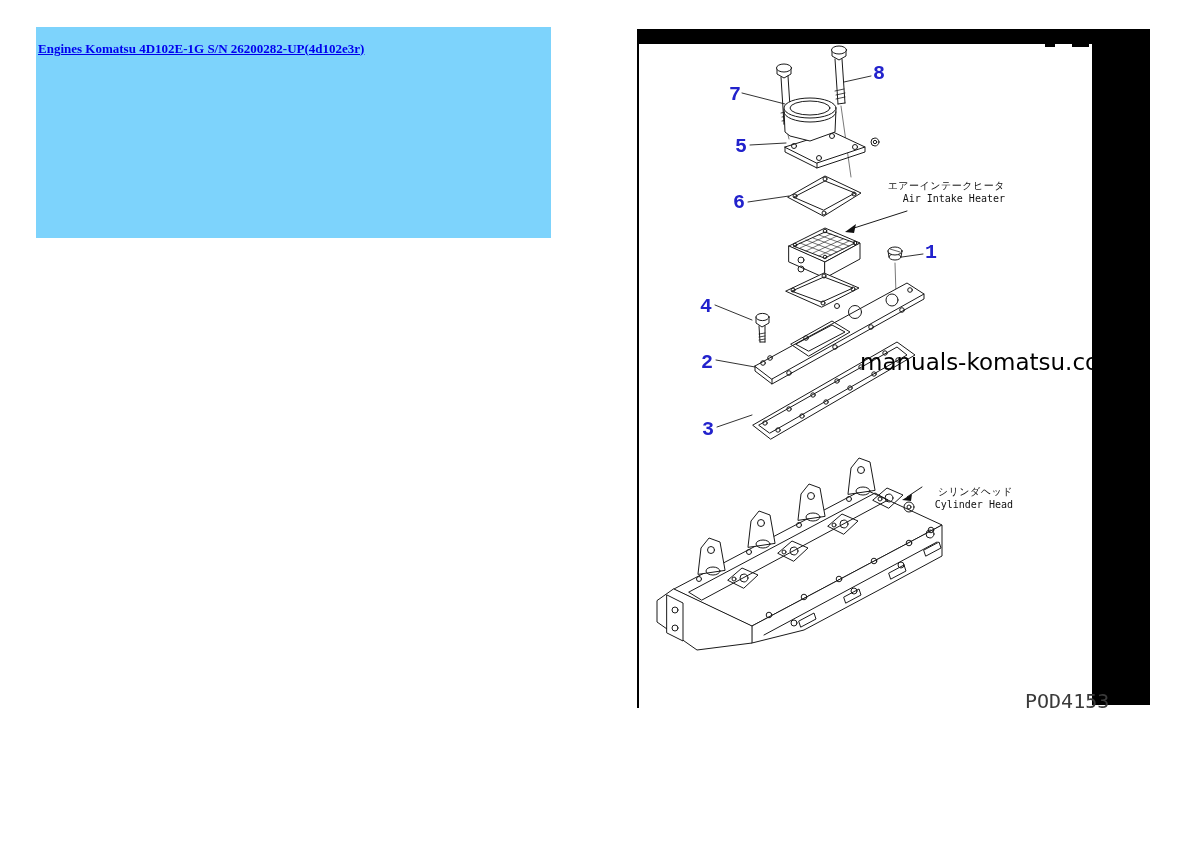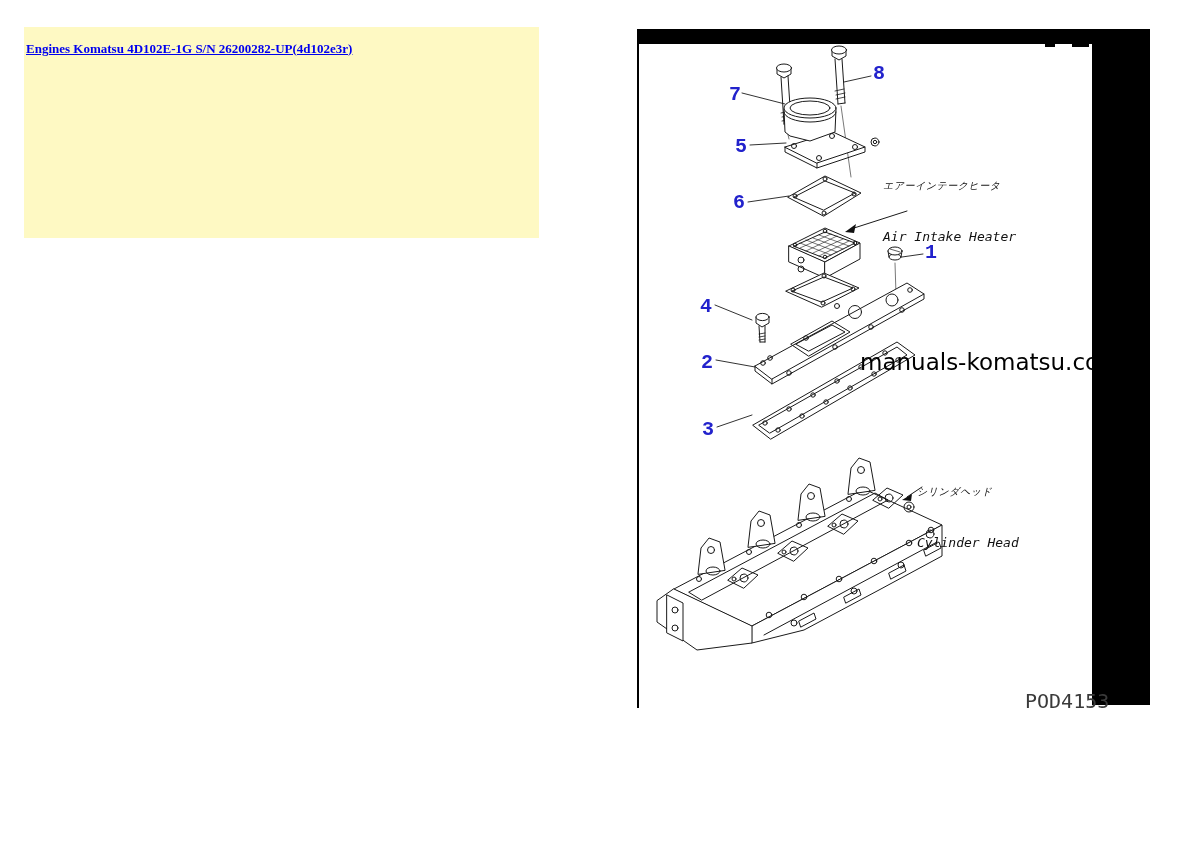--- a/index.html
+++ b/index.html
@@ -1,20 +1,20 @@
 <!DOCTYPE html>
 <html><head>
 <meta charset="utf-8">
 <style>
   html,body{margin:0;padding:0;background:#ffffff;}
   #page{position:relative;width:1190px;height:842px;background:#ffffff;overflow:hidden;
         font-family:"Liberation Sans",sans-serif;}
 
   
-  #banner{position:absolute;left:24px;top:27px;width:515px;height:211px;background:#fef9c3;}
+  #banner{position:absolute;left:36px;top:27px;width:515px;height:211px;background:#7dd3fc;}
   #banner-link{display:inline-block;margin:14px 0 0 2px;
         font-family:"Liberation Serif",serif;font-weight:bold;font-size:13px;
         color:#0000ee;text-decoration:underline;white-space:nowrap;}
 
   
   #diagram{position:absolute;left:637px;top:29px;width:511px;height:679px;background:#ffffff;
         border-left:2px solid #000;}
   #diagram svg{position:absolute;left:0;top:0;}
   #top-bar{position:absolute;left:-2px;top:0;width:513px;height:15px;background:#000;}
   #right-band{position:absolute;left:453px;top:0;width:58px;height:676px;background:#000;}
@@ -27,24 +27,24 @@
         color:#2222cc;cursor:pointer;}
   #callout-1{left:282px;top:212px;}
   #callout-2{left:58px;top:322px;}
   #callout-3{left:59px;top:389px;}
   #callout-4{left:57px;top:266px;}
   #callout-5{left:92px;top:106px;}
   #callout-6{left:90px;top:162px;}
   #callout-7{left:86px;top:54px;}
   #callout-8{left:230px;top:33px;}
 
-  .part-label{position:absolute;text-align:left;color:#111;
-        font-family:"DejaVu Sans Mono",monospace;font-style:italic;}
+  .part-label{position:absolute;text-align:right;color:#111;
+        font-family:"DejaVu Sans Mono",monospace;}
   .part-label .jp{font-size:10px;letter-spacing:.5px;white-space:nowrap;}
-  .part-label .en{font-size:13px;white-space:nowrap;margin-top:36px;}
+  .part-label .en{font-size:10px;white-space:nowrap;}
   #label-air{left:244px;top:150px;width:122px;}
   #label-head{left:278px;top:456px;width:96px;}
 
   #watermark{position:absolute;left:221px;top:320px;
         font-family:"DejaVu Sans",sans-serif;font-size:23px;color:#000000;white-space:nowrap;}
   #part-code{position:absolute;left:386px;top:660px;
         font-family:"DejaVu Sans Mono",monospace;font-size:20px;color:#3a3a3a;white-space:nowrap;}
 </style>
 </head>
 <body>

